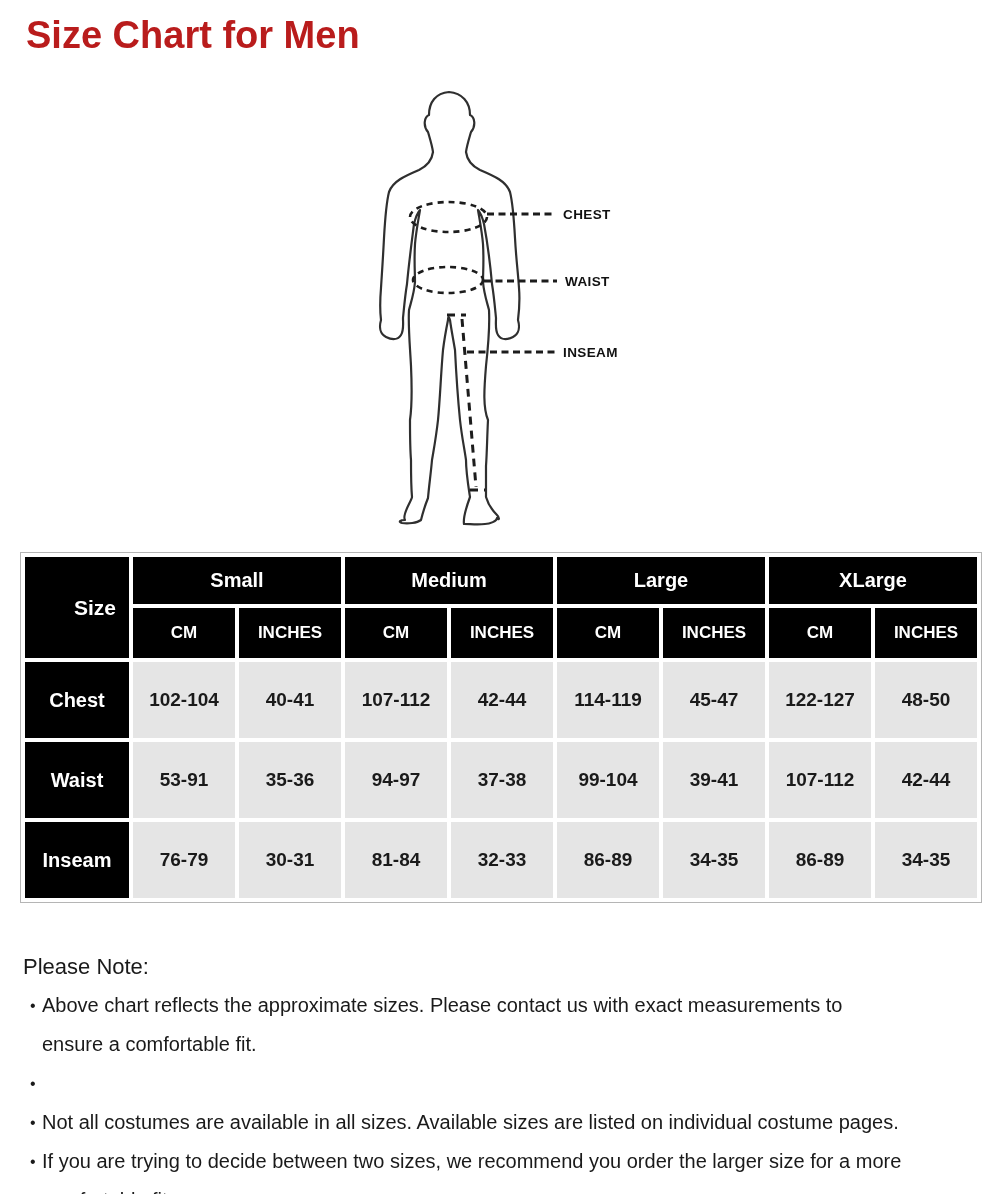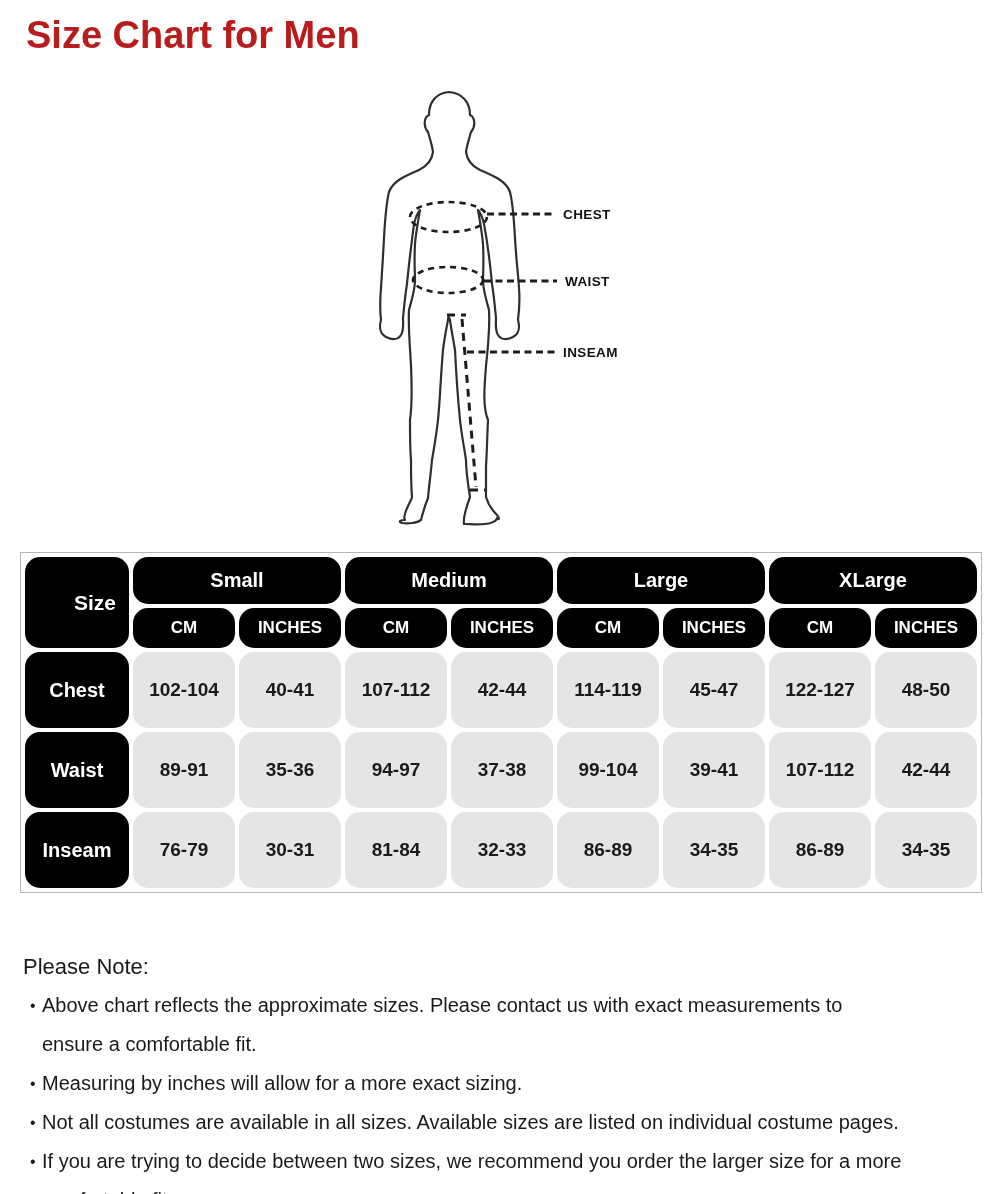--- a/index.html
+++ b/index.html
@@ -57,29 +57,28 @@
   table.size-chart {
     width: 100%;
     border-collapse: separate;
     border-spacing: 4px;
     table-layout: fixed;
   }
   table.size-chart td {
     text-align: center;
     vertical-align: middle;
     overflow: hidden;
-    border-radius: 15px;
   }
   td.hdr {
     background: #000000;
     color: #ffffff;
     font-weight: 700;
   }
   td.group-hdr { font-size: 20px; height: 47px; }
-  td.unit-hdr  { font-size: 17px; height: 40px; }
+  td.unit-hdr  { font-size: 17px; height: 50px; }
   td.corner-hdr { font-size: 21px; padding-left: 36px; }
   td.row-hdr   { font-size: 20px; height: 76px; }
   td.val {
     background: #e5e5e5;
     color: #1a1a1a;
     font-size: 19px;
     height: 76px;
     font-weight: bold;
   }
 
@@ -236,21 +235,21 @@
           <td class="val">40-41</td>
           <td class="val">107-112</td>
           <td class="val">42-44</td>
           <td class="val">114-119</td>
           <td class="val">45-47</td>
           <td class="val">122-127</td>
           <td class="val">48-50</td>
         </tr>
         <tr>
           <td class="hdr row-hdr">Waist</td>
-          <td class="val">89-91</td>
+          <td class="val">53-91</td>
           <td class="val">35-36</td>
           <td class="val">94-97</td>
           <td class="val">37-38</td>
           <td class="val">99-104</td>
           <td class="val">39-41</td>
           <td class="val">107-112</td>
           <td class="val">42-44</td>
         </tr>
         <tr>
           <td class="hdr row-hdr">Inseam</td>
@@ -274,21 +273,20 @@
       <span class="bullet">•</span>
       <span>Above chart reflects the approximate sizes. Please contact us with exact measurements to</span>
     </div>
     <div class="note-line">
       <span class="bullet"></span>
       <span>ensure a comfortable fit.</span>
     </div>
 
     <div class="note-line">
       <span class="bullet">•</span>
-      <span>Measuring by inches will allow for a more exact sizing.</span>
     </div>
 
     <div class="note-line">
       <span class="bullet">•</span>
       <span>Not all costumes are available in all sizes. Available sizes are listed on individual costume pages.</span>
     </div>
 
     <div class="note-line">
       <span class="bullet">•</span>
       <span>If you are trying to decide between two sizes, we recommend you order the larger size for a more</span>

